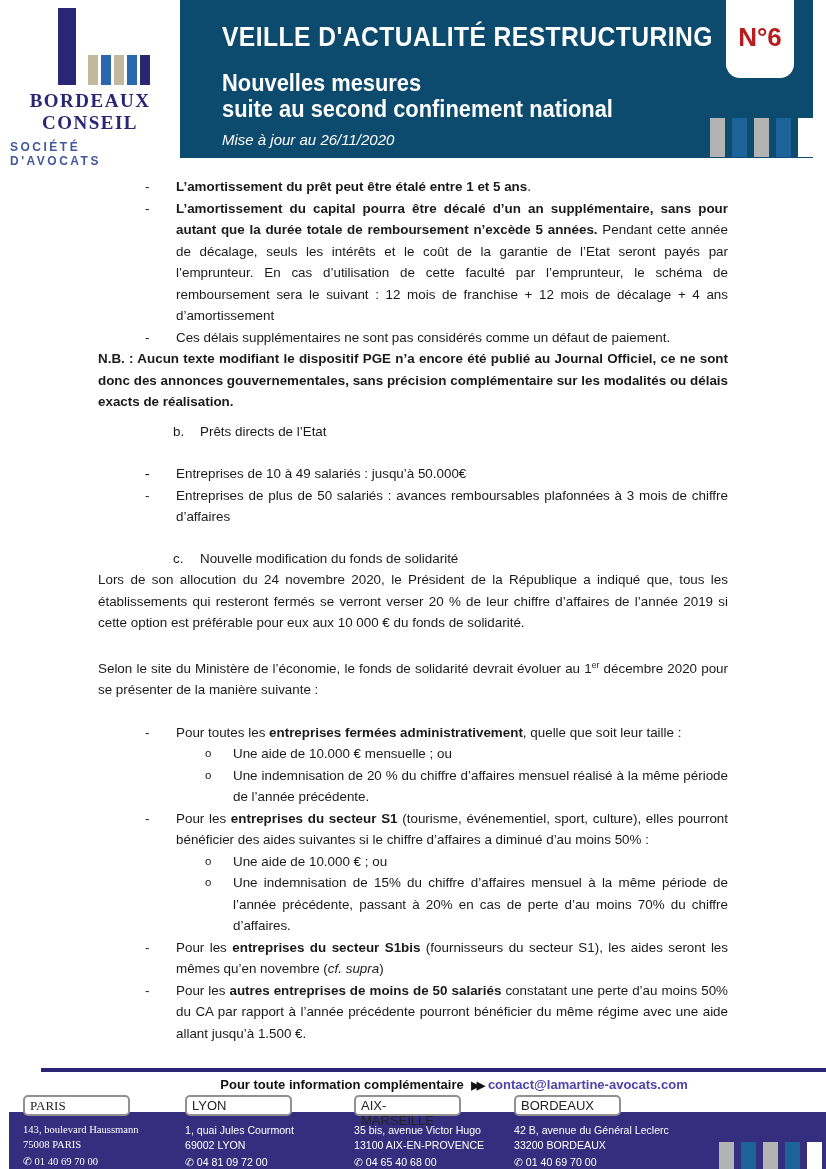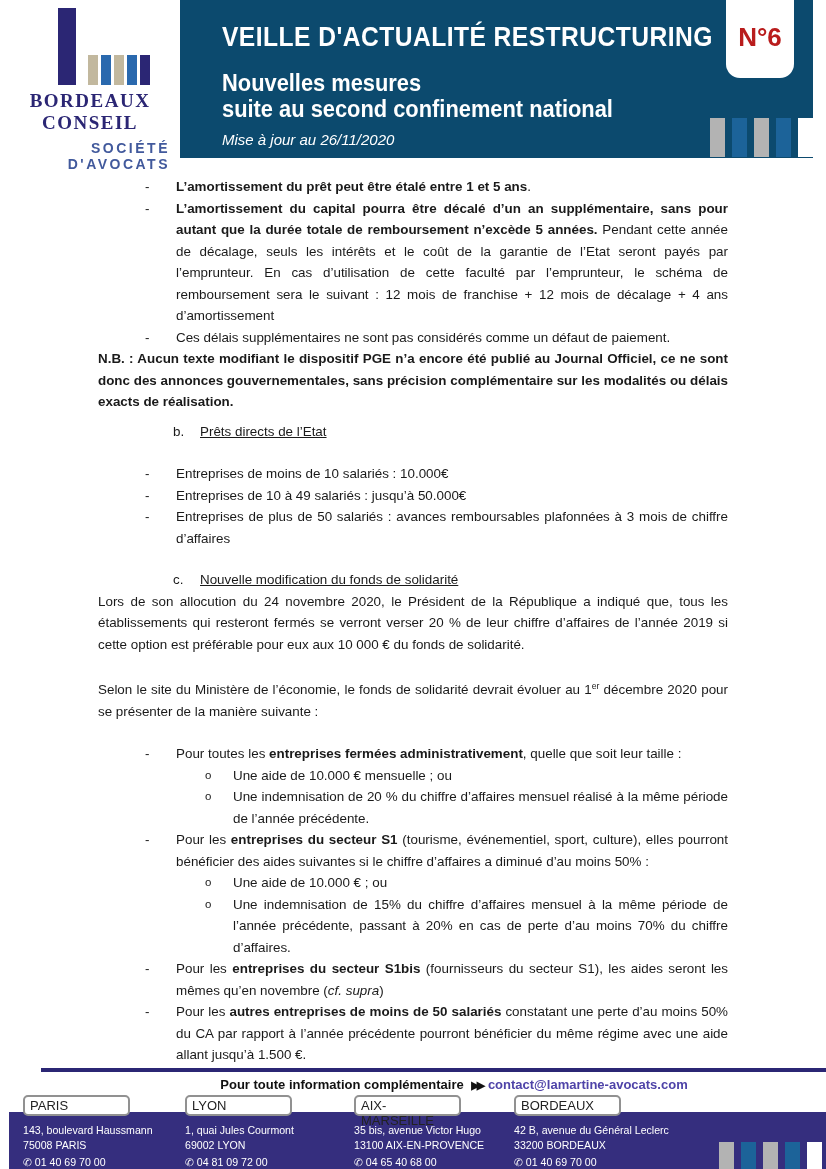--- a/index.html
+++ b/index.html
@@ -18,22 +18,22 @@
 
   .logo { position:absolute; left:0; top:0; width:180px; height:158px; background:#fff; }
   .logo-bars { position:absolute; left:58px; top:8px; height:77px; display:flex; align-items:flex-end; }
   .logo-bars .tallbar { width:18px; height:77px; background:#2b2674; }
   .logo-bars .sb { width:10px; height:30px; margin-left:3px; }
   .logo-bars .sb.first { margin-left:12px; }
   .sb.tan { background:#c2b89e; } .sb.blu { background:#2a69ae; } .sb.nav { background:#2b2674; }
   .logo-name { position:absolute; top:90px; left:10px; width:160px; text-align:center;
                font-family:"Liberation Serif", serif; font-weight:700; font-size:19px;
                letter-spacing:1.5px; line-height:22px; color:#2b2674; }
-  .logo-tagline { position:absolute; top:140px; left:10px; width:160px; text-align:right;
-                  font-size:14px; font-weight:700; letter-spacing:2.5px; color:#41599c; }
+  .logo-tagline { position:absolute; top:140px; left:10px; width:160px; text-align:left;
+                  font-size:12px; font-weight:700; letter-spacing:2.5px; color:#41599c; }
 
   .issue-tab { position:absolute; left:726px; top:0; width:68px; height:78px; background:#fff;
                border-radius:0 0 14px 14px; text-align:center; }
   .issue-tab span { display:inline-block; margin-top:22px; font-size:26px; font-weight:700; color:#b91c1c; }
 
   .deco-bars { position:absolute; display:flex; }
   .deco-bars div { width:15px; height:100%; margin-right:7px; }
   .deco-bars .g { background:#b3b3b3; } .deco-bars .bl { background:#1c6399; } .deco-bars .w { background:#ffffff; }
   .header-bars { left:710px; top:118px; height:39px; }
   .footer-bars { left:710px; top:74px; height:27px; }
@@ -44,33 +44,33 @@
   .b { font-weight:700; }
   .it { font-style:italic; }
   sup { font-size:.65em; }
   .li  { position:relative; padding-left:78px; }
   .li  > .mk { position:absolute; left:47px; }
   .li2 { position:relative; padding-left:135px; }
   .li2 > .mk { position:absolute; left:107px; font-size:11.5px; }
   .nb { font-weight:700; }
   .sec { margin-left:75px; text-align:left; margin-top:8px; }
   .sec .mk { display:inline-block; width:27px; }
-  .sec .t { text-decoration:underline; }
+  .sec .t { }
   .g21 { margin-top:21px; }
   .g40 { margin-top:20px; }
 
   
   .footer { position:absolute; top:1068px; left:9px; width:826px; height:101px;padding-left:32px; }
   .rule { height:4px; background:#2b2674; }
   .info { margin-top:5px; text-align:center; font-size:13px; font-weight:700; color:#111; }
   .info .ff { letter-spacing:-3px; margin:0 2px 0 4px; font-size:11px; }
   .info .email { color:#4e43a8; text-decoration:none; }
   .band { position:absolute; left:0; top:44px; width:826px; height:57px; background:#352e7e; }
   .office { position:absolute; top:27px; width:160px; }
-  .o1 { left:14px; } .o2 { left:176px; } .o3 { left:345px; } .o4 { left:505px; }
+  .o1 { left:14px;font-family:Liberation Serif, serif; } .o2 { left:176px; } .o3 { left:345px; } .o4 { left:505px; }
   .city-box { width:107px; height:21px; background:#fff; border:2px solid #919191; border-radius:5px;
               box-sizing:border-box; font-size:13px; color:#222; padding:1px 0 0 5px; position:relative; z-index:2; }
   .addr { margin-top:7px; color:#fff; font-size:10.6px; line-height:14.5px; position:relative; z-index:2; }
   .addr .phone-row { margin-top:3px; }
 </style>
 </head>
 <body>
 
 <div class="page">
 
@@ -131,21 +131,20 @@
 
     <div class="nb">N.B. : Aucun texte modifiant le dispositif PGE n’a encore été publié au Journal Officiel, ce ne sont donc des annonces gouvernementales, sans précision complémentaire sur les modalités ou délais exacts de réalisation.</div>
 
     <div class="sec">
       <span class="mk">b.</span><span class="t">Prêts directs de l’Etat</span>
     </div>
 
 
     <div class="li g21">
       <span class="mk">-</span>
-      <span>Entreprises de moins de 10 salariés : 10.000€</span>
     </div>
     <div class="li">
       <span class="mk">-</span>
       <span>Entreprises de 10 à 49 salariés : jusqu’à 50.000€</span>
     </div>
     <div class="li">
       <span class="mk">-</span>
       <span>Entreprises de plus de 50 salariés : avances remboursables plafonnées à 3 mois de chiffre d’affaires</span>
     </div>
 

